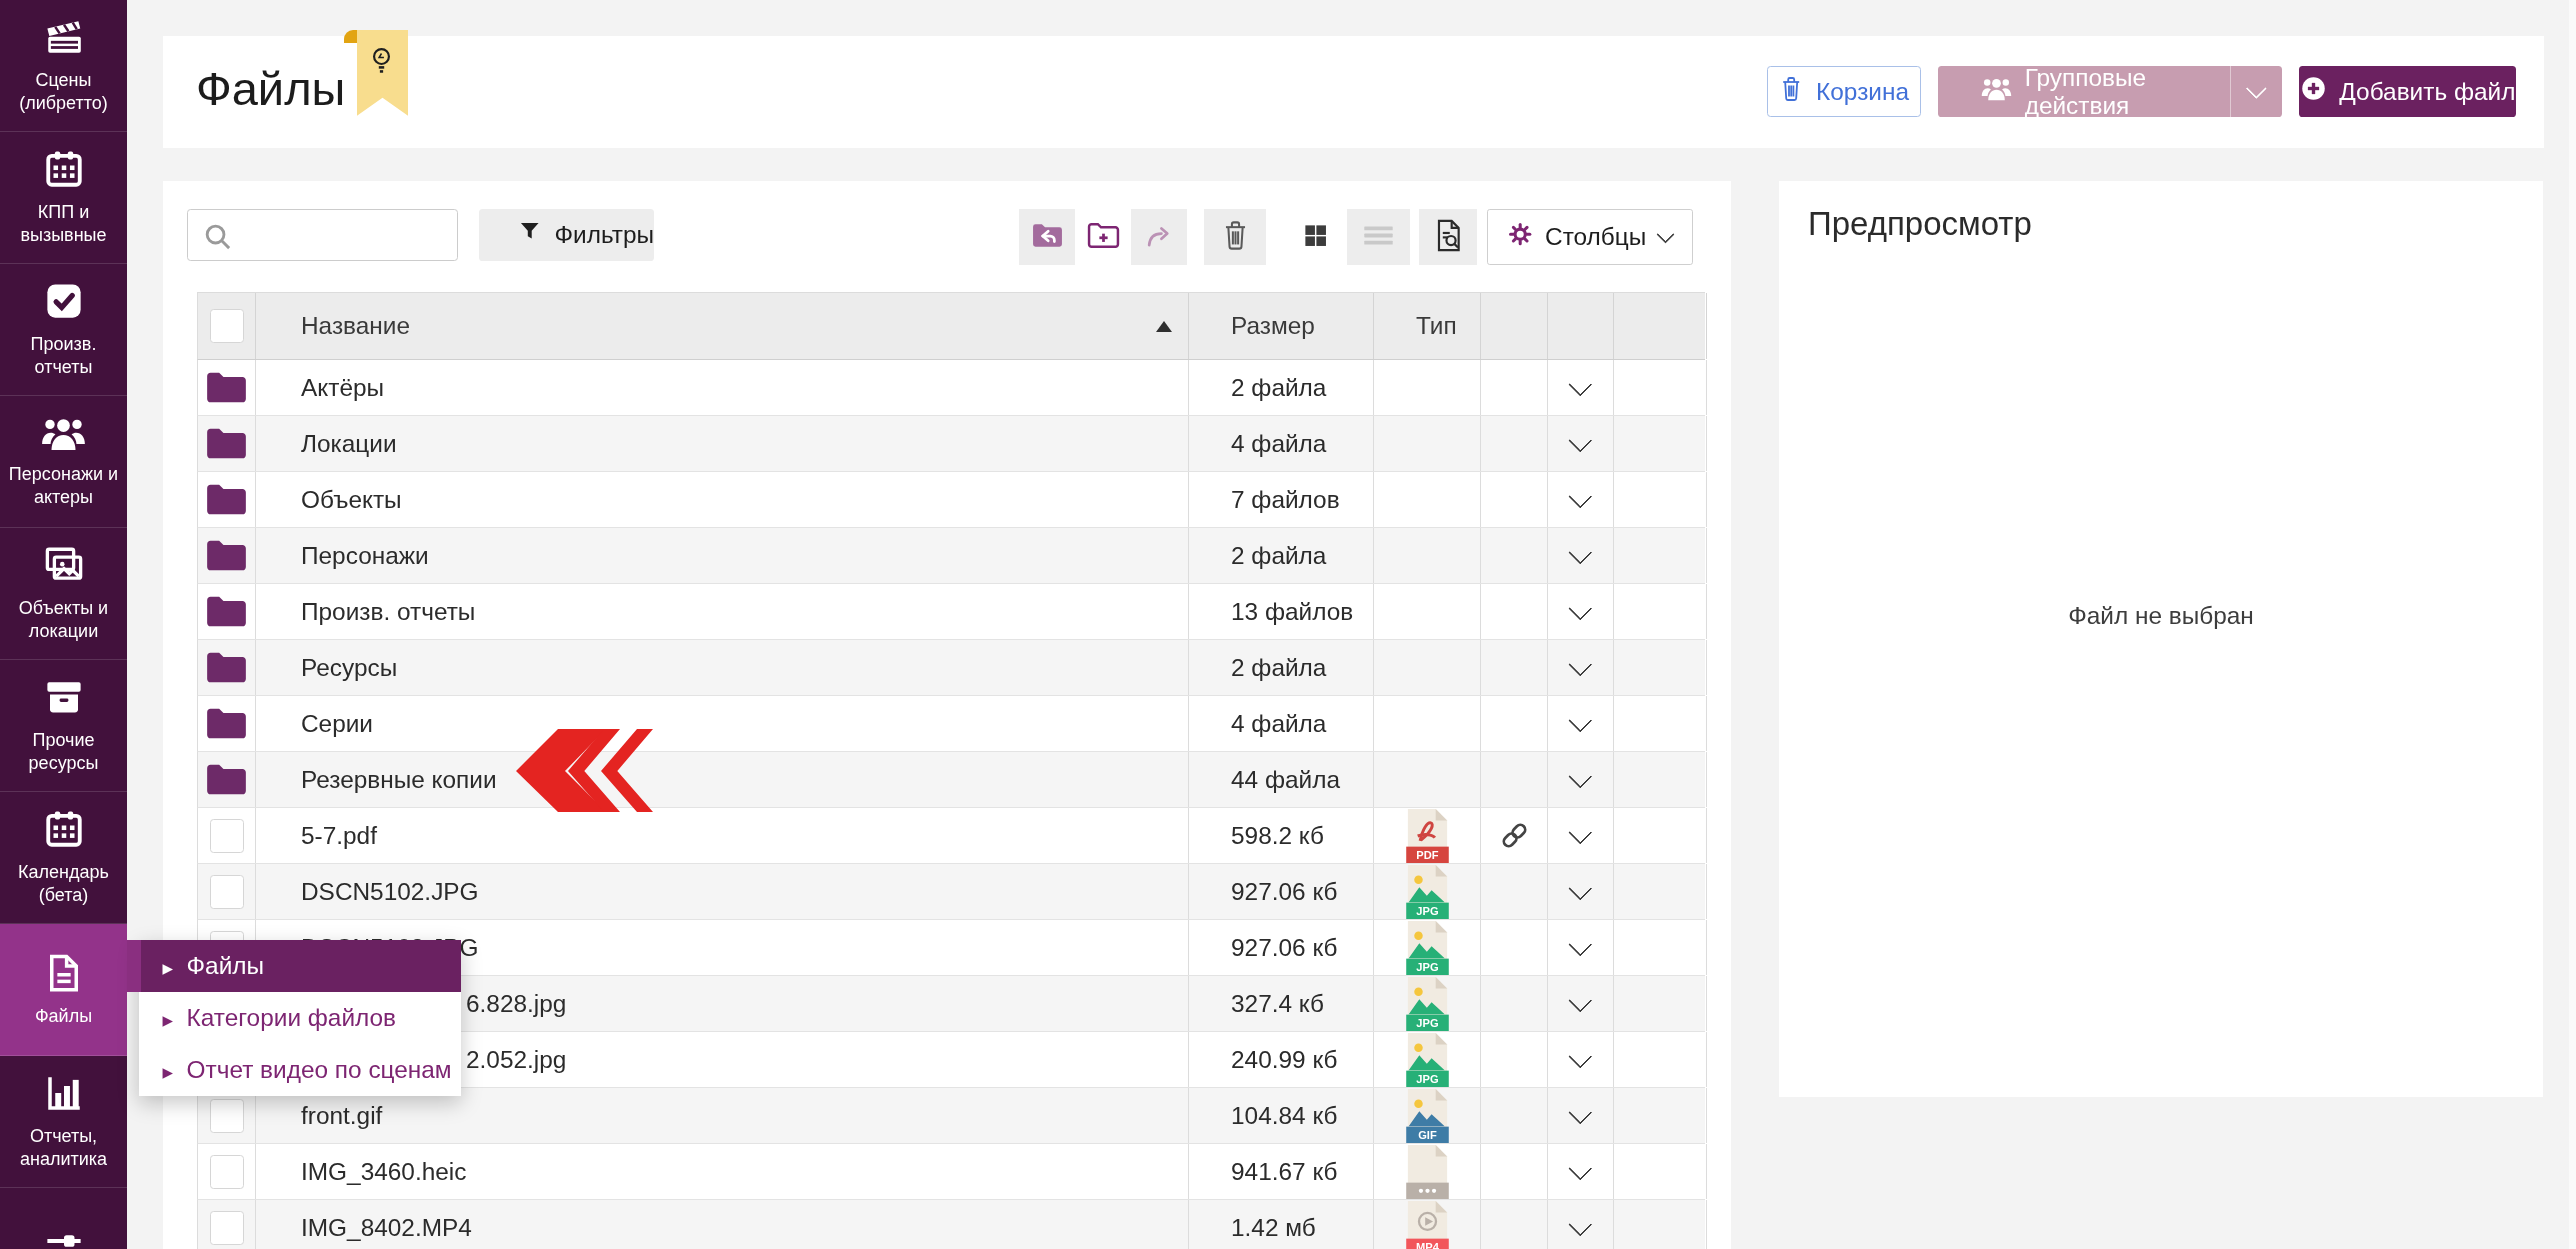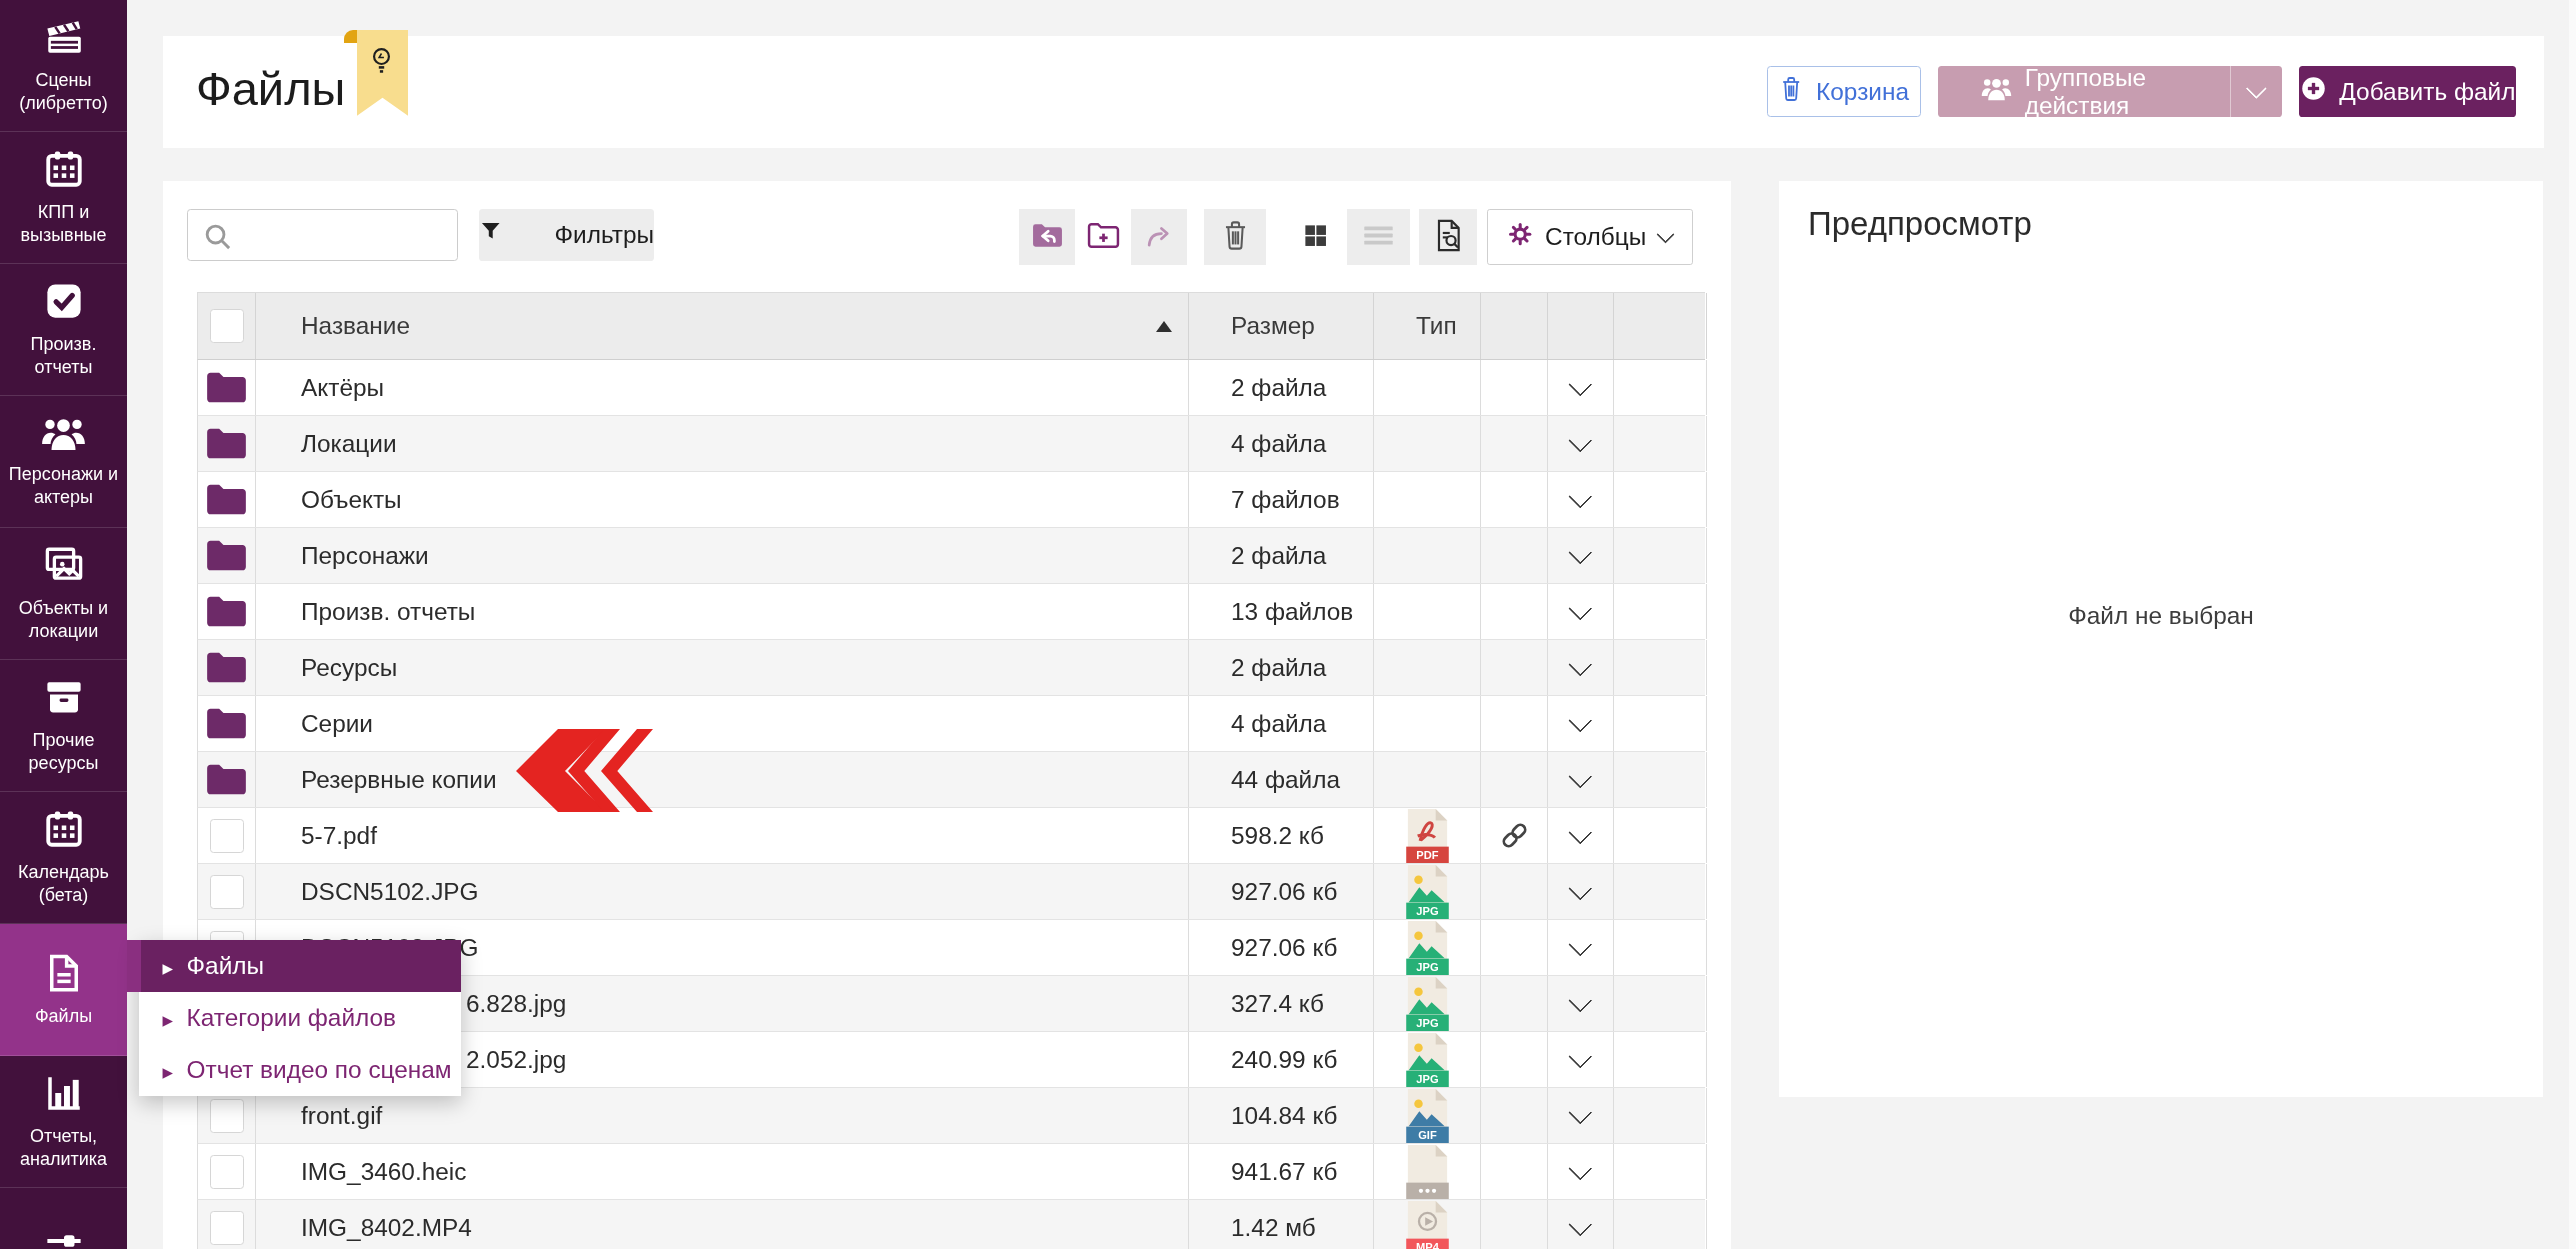--- a/index.html
+++ b/index.html
@@ -36,21 +36,21 @@
   .btn-add{left:2136px;width:217px;background:#6b2160;color:#fff;}
   .chev-w{width:12.7px;height:12.7px;border-right:2.7px solid #fff;border-bottom:2.7px solid #fff;transform:rotate(45deg);margin-top:-5.4px;border-radius:0.9px;}
   .chev-d{width:11px;height:11px;border-right:2.4px solid #444;border-bottom:2.4px solid #444;transform:rotate(45deg);margin-top:-4.5px;border-radius:0.9px;}
   
   .table-card{position:absolute;left:163px;top:181px;width:1568px;height:1068px;background:#fff;}
   .search-wrap{position:absolute;left:24.4px;top:28px;width:271px;height:52px;}
   .search-wrap input{width:100%;height:100%;box-sizing:border-box;border:1.8px solid #ccc;border-radius:3.6px;
     padding:0 11px 0 52px;font-size:23.5px;font-family:inherit;outline:none;color:#333;background:#fff;}
   .search-wrap .mag{position:absolute;left:14.5px;top:11.8px;}
   .btn-filters{position:absolute;left:316px;top:28px;width:175px;height:52px;background:#ededed;border-radius:3.6px;
-    display:flex;align-items:center;justify-content:space-between;gap:12.7px;font-size:24.4px;color:#1d1d1d;cursor:pointer;}
+    display:flex;align-items:center;justify-content:flex-end;gap:12.7px;font-size:24.4px;color:#1d1d1d;cursor:pointer;}
   .tool-seg{position:absolute;top:28px;display:flex;}
   .tool-btn{width:56px;height:56px;background:#ededed;display:flex;align-items:center;justify-content:center;cursor:pointer;}
   .tool-btn.white{background:#fff;}
   .seg-folders{left:856px;}
   .seg-trash{left:1041px;}
   .seg-views{left:1121px;}
   .seg-doc{left:1256px;}
   .seg-trash .tool-btn{width:62px;}
   .seg-views .tool-btn{width:63px;}
   .seg-doc .tool-btn{width:58px;}

